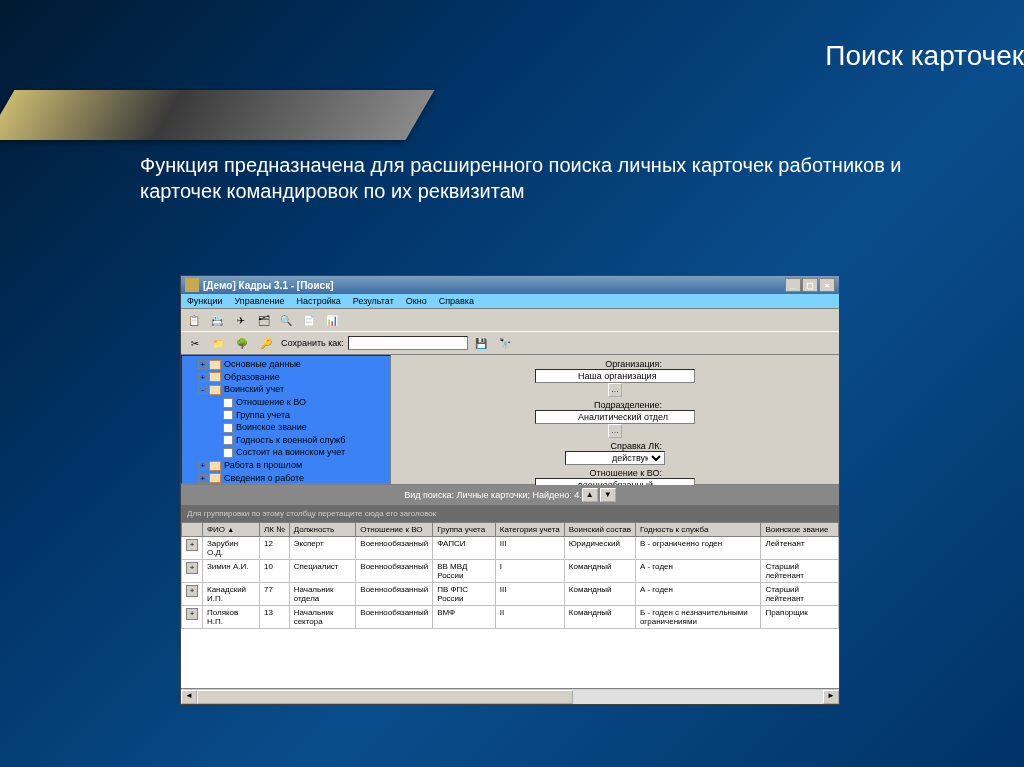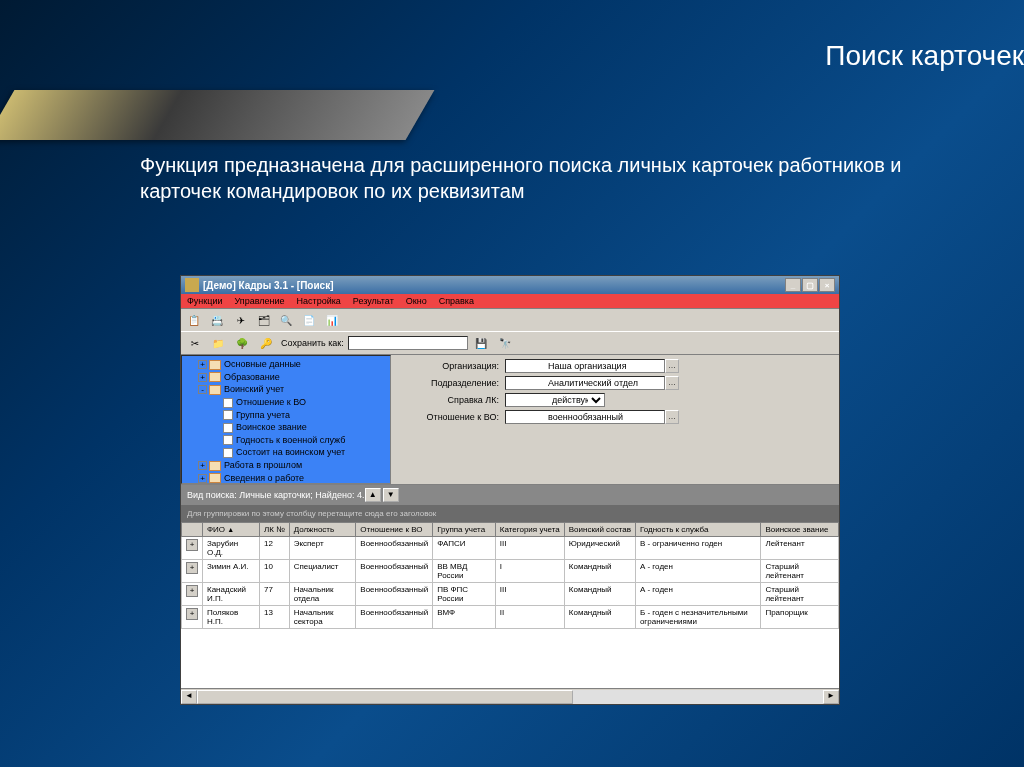--- a/index.html
+++ b/index.html
@@ -33,21 +33,21 @@
   color: #fff; display: flex; align-items: center; padding: 0 4px;
   font-size: 10px; font-weight: bold;
 }
 .titlebar .icon { width: 14px; height: 14px; background: #c9a94f; margin-right: 4px; }
 .win-btns { margin-left: auto; display: flex; gap: 1px; }
 .win-btn {
   width: 16px; height: 14px; background: #d4d0c8; border: 1px solid #808080;
   display: flex; align-items: center; justify-content: center; font-size: 8px;
 }
 .menubar {
-  display: flex; gap: 12px; padding: 2px 6px; background: #ef4444;
+  display: flex; gap: 12px; padding: 2px 6px; background: #7dd3fc;
   border-bottom: 1px solid #808080; font-size: 9px;
 }
 .menubar span { cursor: default; }
 .toolbar {
   display: flex; gap: 3px; padding: 2px 4px; background: #d4d0c8;
   border-bottom: 1px solid #fff;
 }
 .tbtn {
   width: 20px; height: 18px; background: #d4d0c8; border: 1px solid transparent;
   display: flex; align-items: center; justify-content: center; font-size: 10px;
@@ -71,32 +71,32 @@
   display: inline-block; width: 12px; height: 10px; background: #f5deb3;
   border: 1px solid #cd853f; margin-right: 3px; vertical-align: middle;
 }
 .tree-item .doc {
   display: inline-block; width: 10px; height: 10px; background: #fff;
   border: 1px solid #888; margin-right: 3px; vertical-align: middle;
 }
 .i1 { padding-left: 14px; }
 .i2 { padding-left: 28px; }
 .form-panel { flex: 1; padding: 4px 8px; font-size: 9px; }
-.form-row { display: flex; align-items: center; margin-bottom: 3px; }
+.form-row { display: flex; align-items: center; margin-bottom: 3px; flex-direction: column; }
 .form-row label { width: 100px; text-align: right; margin-right: 6px; }
 .form-row input, .form-row select {
   height: 14px; font-size: 9px; border: 1px inset #808080; background: #fff; padding-left: 42px;
 }
 .form-row .dots {
   width: 14px; height: 14px; background: #d4d0c8; border: 1px outset #fff;
   font-size: 8px; text-align: center; line-height: 12px;
 }
 .status-row {
-  background: #888; color: #fff; padding: 3px 6px; font-size: 9px;
-  display: flex; align-items: center; justify-content: flex-start;
+  background: #888; color: #fff; padding: 3px 16px; font-size: 9px;
+  display: flex; align-items: center; justify-content: center;
 }
 .status-row .navbtns { display: flex; gap: 2px; }
 .status-row .navbtn {
   width: 16px; height: 14px; background: #d4d0c8; border: 1px outset #fff;
   color: #000; text-align: center; font-size: 8px; line-height: 12px;
 }
 .group-bar {
   background: #6b6b6b; color: #ccc; padding: 4px 6px; font-size: 8px;
 }
 .grid { flex: 1; background: #fff; overflow: auto; }

